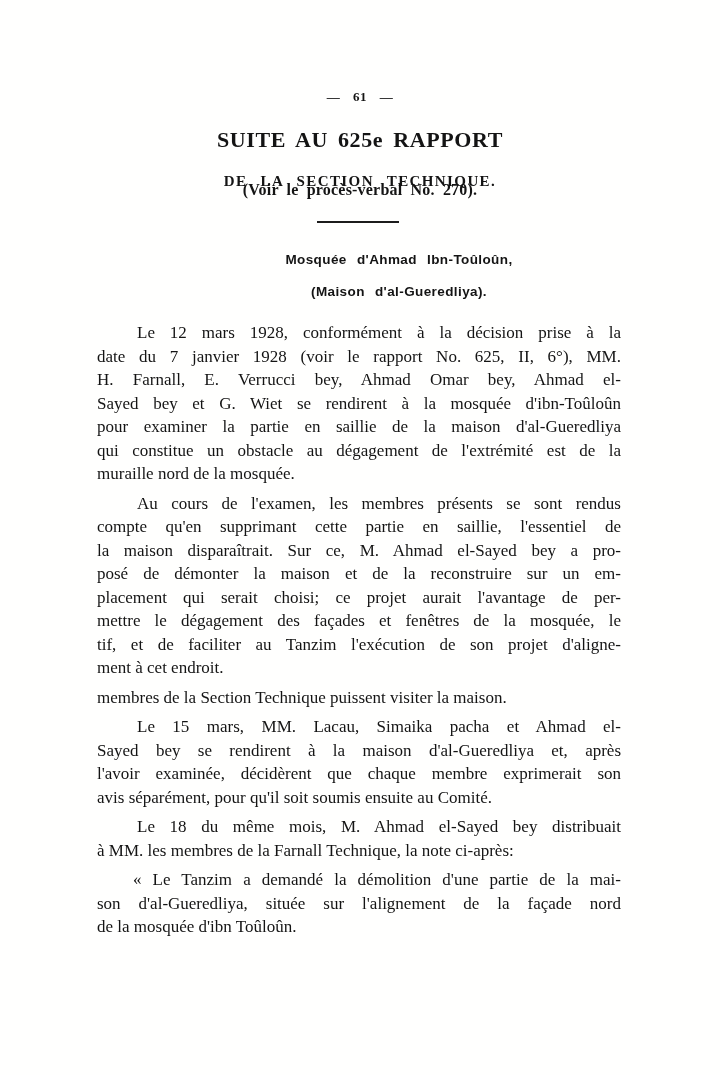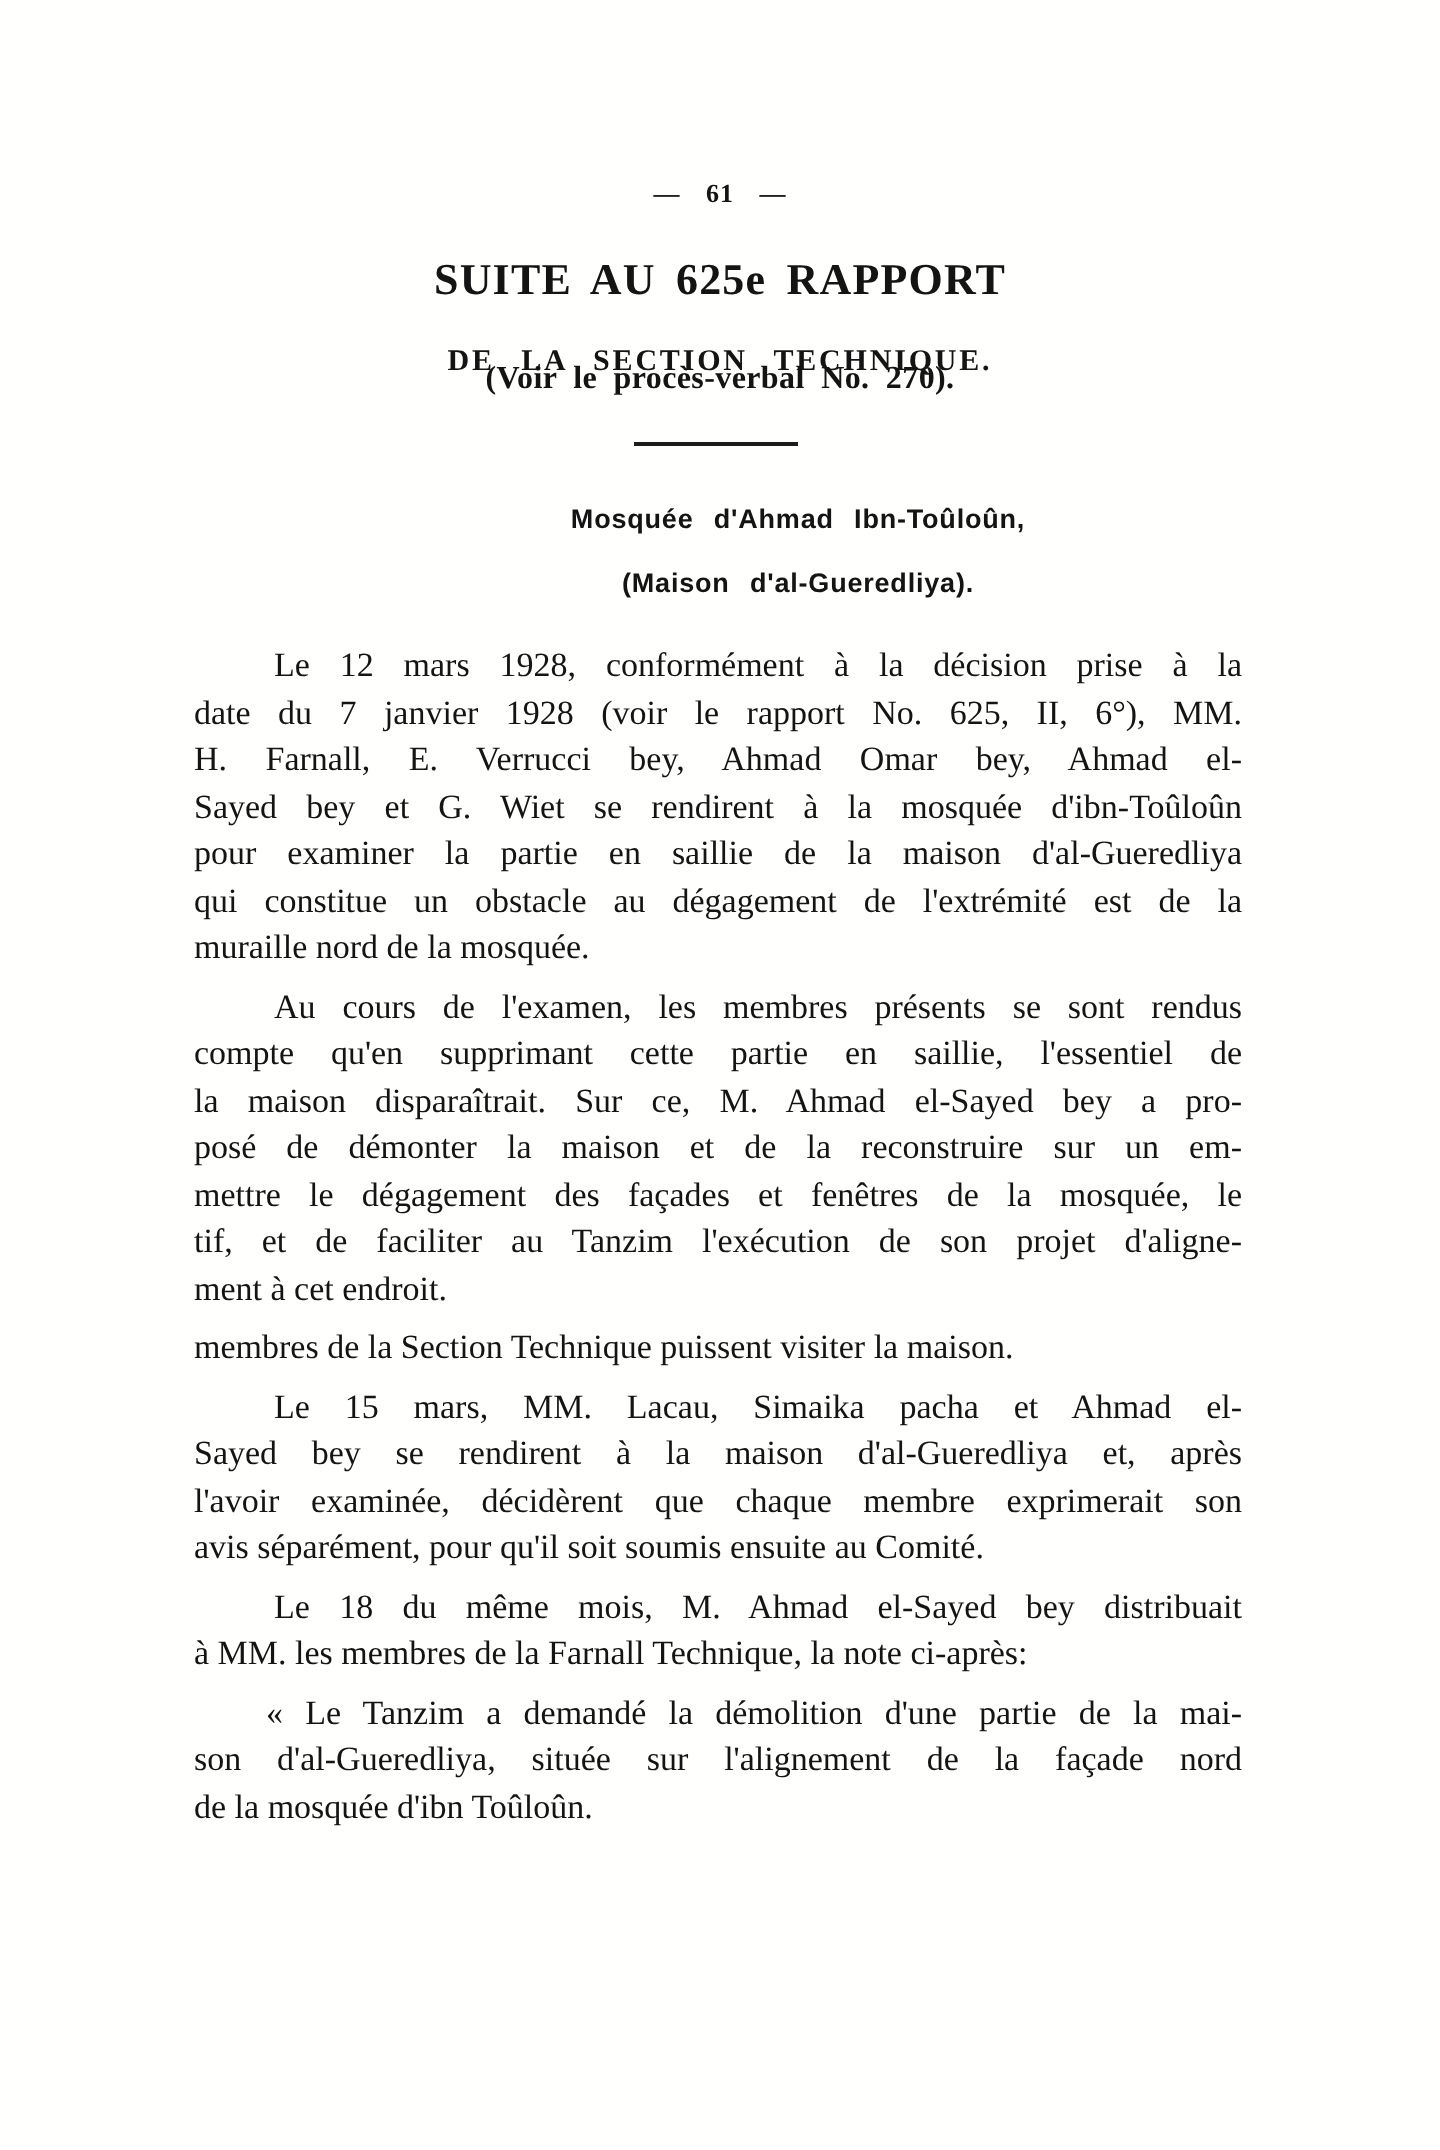--- a/index.html
+++ b/index.html
@@ -116,20 +116,21 @@
       <div class="ln">pour examiner la partie en saillie de la maison d'al-Gueredliya</div>
       <div class="ln">qui constitue un obstacle au dégagement de l'extrémité est de la</div>
       <div class="ln end">muraille nord de la mosquée.</div>
     </div>
 
     <div class="para">
       <div class="ln ind">Au cours de l'examen, les membres présents se sont rendus</div>
       <div class="ln">compte qu'en supprimant cette partie en saillie, l'essentiel de</div>
       <div class="ln">la maison disparaîtrait. Sur ce, M. Ahmad el-Sayed bey a pro-</div>
       <div class="ln">posé de démonter la maison et de la reconstruire sur un em-</div>
+      <div class="ln">placement qui serait choisi; ce projet aurait l'avantage de per-</div>
       <div class="ln">mettre le dégagement des façades et fenêtres de la mosquée, le</div>
       <div class="ln">tif, et de faciliter au Tanzim l'exécution de son projet d'aligne-</div>
       <div class="ln end">ment à cet endroit.</div>
     </div>
 
     <div class="para">
       <div class="ln end">membres de la Section Technique puissent visiter la maison.</div>
     </div>
 
     <div class="para">

